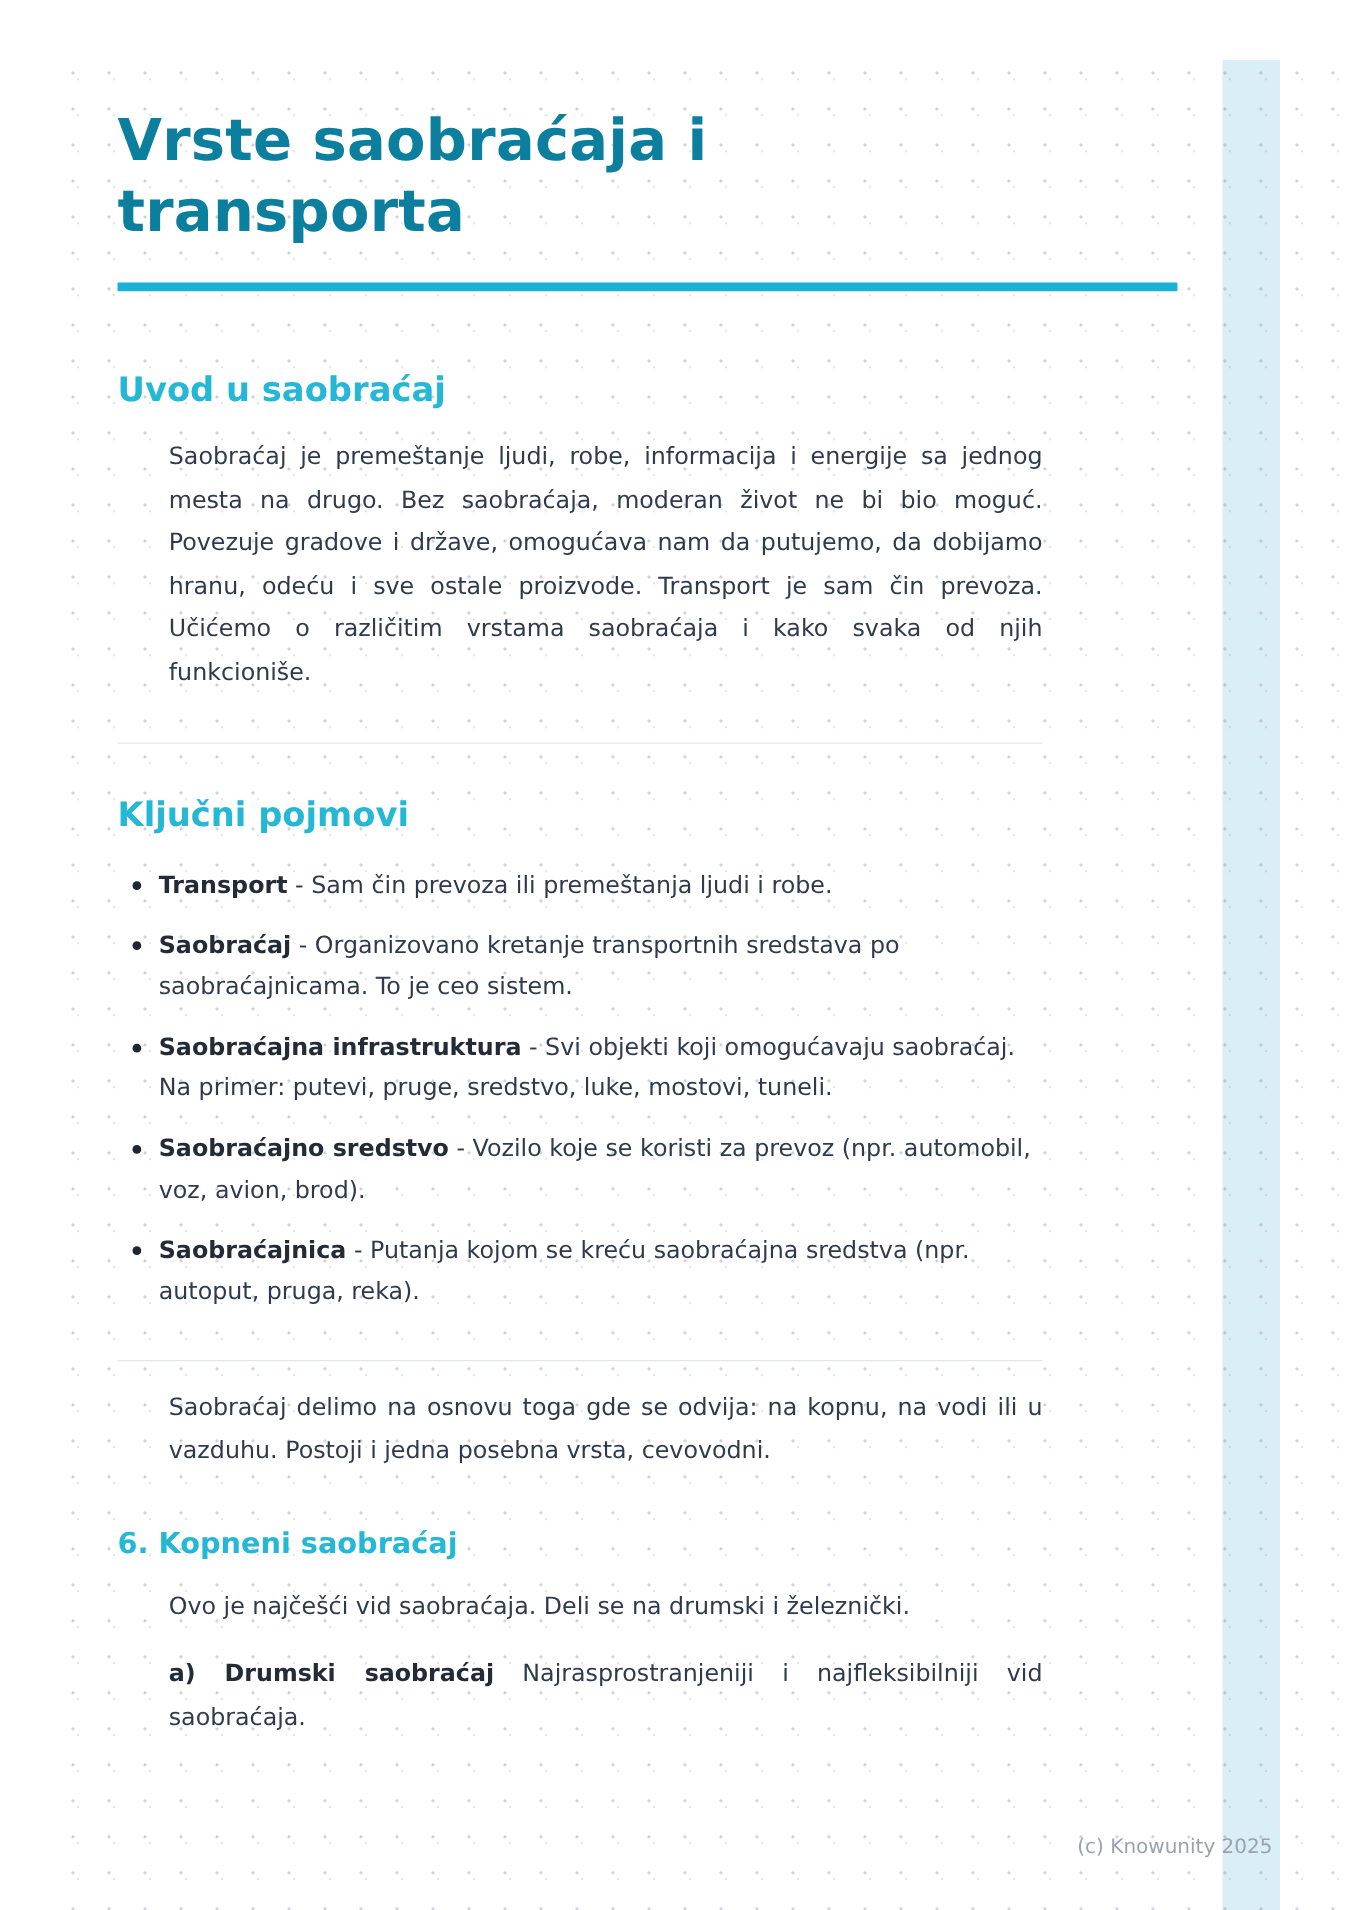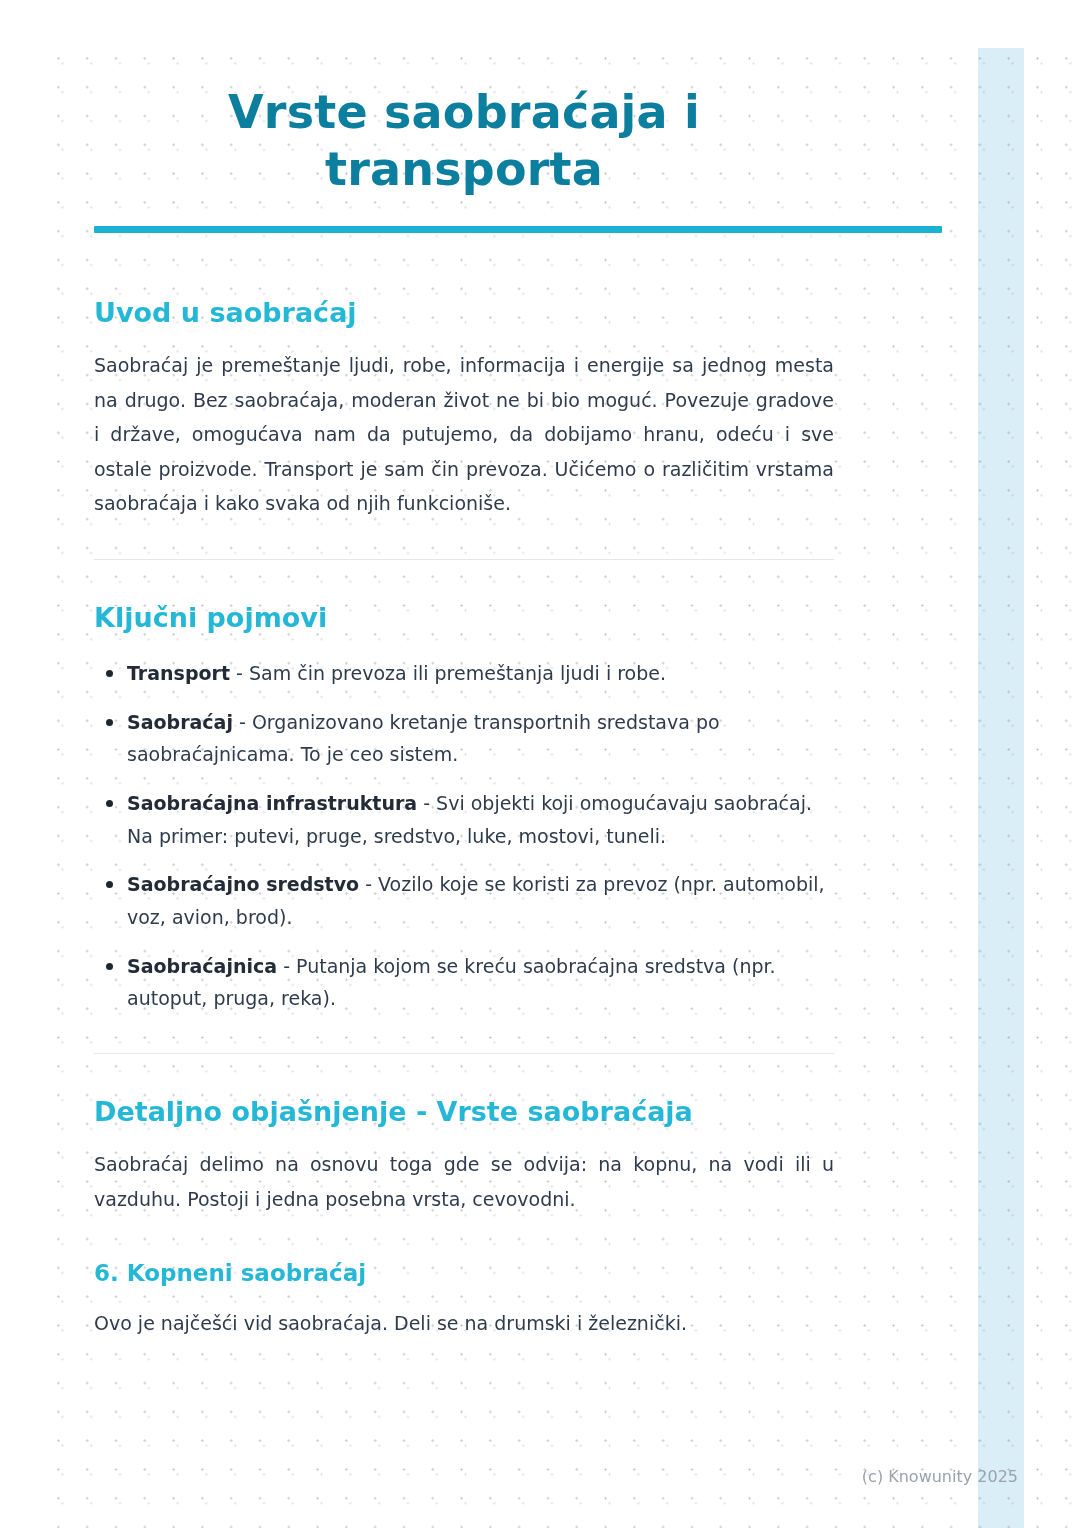--- a/index.html
+++ b/index.html
@@ -19,30 +19,30 @@
     background-size: 28.8px 28.8px, 28.8px 28.8px;
     background-position: 0 0, 4px 5px;
   }
   .stripe {
     position: absolute; top: 48px; bottom: 0; right: 56px; width: 46px;
     background: #d9eef6; z-index: 0;
   }
   .content { position: absolute; left: 94px; top: 84px; width: 740px; z-index: 2; }
   h1 {
     margin: 0; font-size: 46px; line-height: 1.24; font-weight: 700;
-    color: #0c7e9e; letter-spacing: 0.2px; text-align: center;
+    color: #0c7e9e; letter-spacing: 0.2px;
   }
   .title-rule { width: 848px; height: 7px; background: #1bb1d4; margin-top: 28px; border-radius: 1px; }
   h2 { margin: 0; font-size: 27px; font-weight: 700; color: #24b7d6; }
   h3 { margin: 0; font-size: 23px; font-weight: 700; color: #24b7d6; }
   p { margin: 0; font-size: 19px; line-height: 1.82; }
   .just { text-align: justify; }
   .sec-gap-lg { margin-top: 64px; }
   .sec-gap-md { margin-top: 44px; }
-  .para-gap { margin-top: 20px; }
+  .para-gap { margin-top: 20px; margin-left: 41px; }
   .h2-gap { margin-top: 42px; }
   .divider { height: 1px; background: #e3e6ea; margin-top: 38px; }
   ul.terms { list-style: none; margin: 24px 0 0 0; padding: 0; }
   ul.terms li { display: flex; margin-bottom: 16px; }
   .bullet {
     flex: 0 0 auto; width: 7px; height: 7px; border-radius: 50%;
     background: #1e2630; margin: 13px 14px 0 12px;
   }
   .term-text { font-size: 19px; line-height: 1.72; }
   .term { font-weight: 700; color: #222b36; }
@@ -103,22 +103,25 @@
       <span class="bullet"></span>
       <span class="term-text">
         <strong class="term">Saobraćajnica</strong>
         <span>- Putanja kojom se kreću saobraćajna sredstva (npr. autoput, pruga, reka).</span>
       </span>
     </li>
   </ul>
 
   <div class="divider"></div>
 
-  <h2 class="h2-gap">Detaljno objašnjenje - Vrste saobraćaja</h2>
   <p class="just para-gap">Saobraćaj delimo na osnovu toga gde se odvija: na kopnu, na vodi ili u vazduhu. Postoji i jedna posebna vrsta, cevovodni.</p>
 
   <h3 class="sec-gap-md">6. Kopneni saobraćaj</h3>
   <p class="just para-gap">Ovo je najčešći vid saobraćaja. Deli se na drumski i železnički.</p>
 
+  <p class="just para-gap">
+    <strong class="lead">a) Drumski saobraćaj</strong>
+    <span>Najrasprostranjeniji i najfleksibilniji vid saobraćaja.</span>
+  </p>
 
 </div>
 
 <div class="footer">(c) Knowunity 2025</div>
 
 </body></html>

